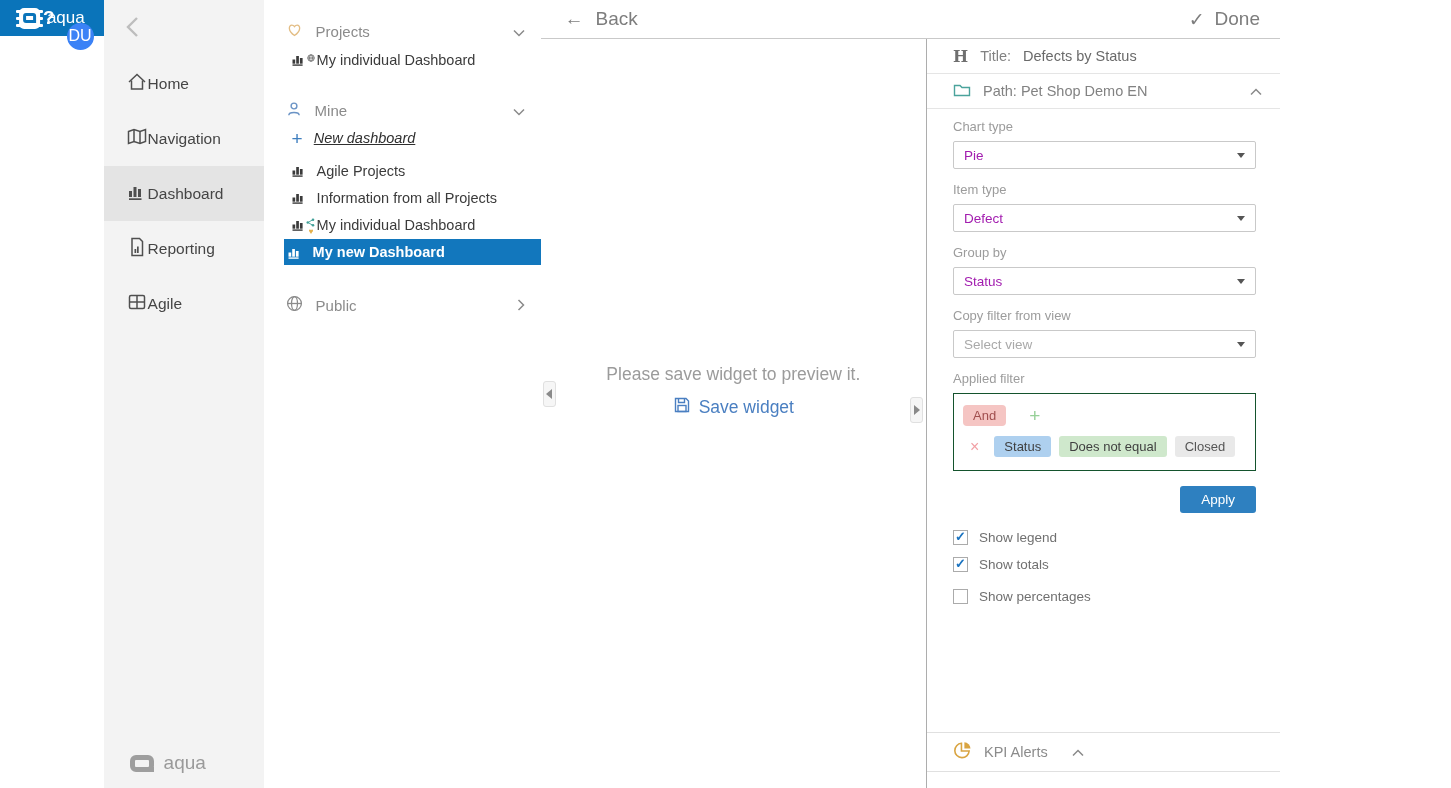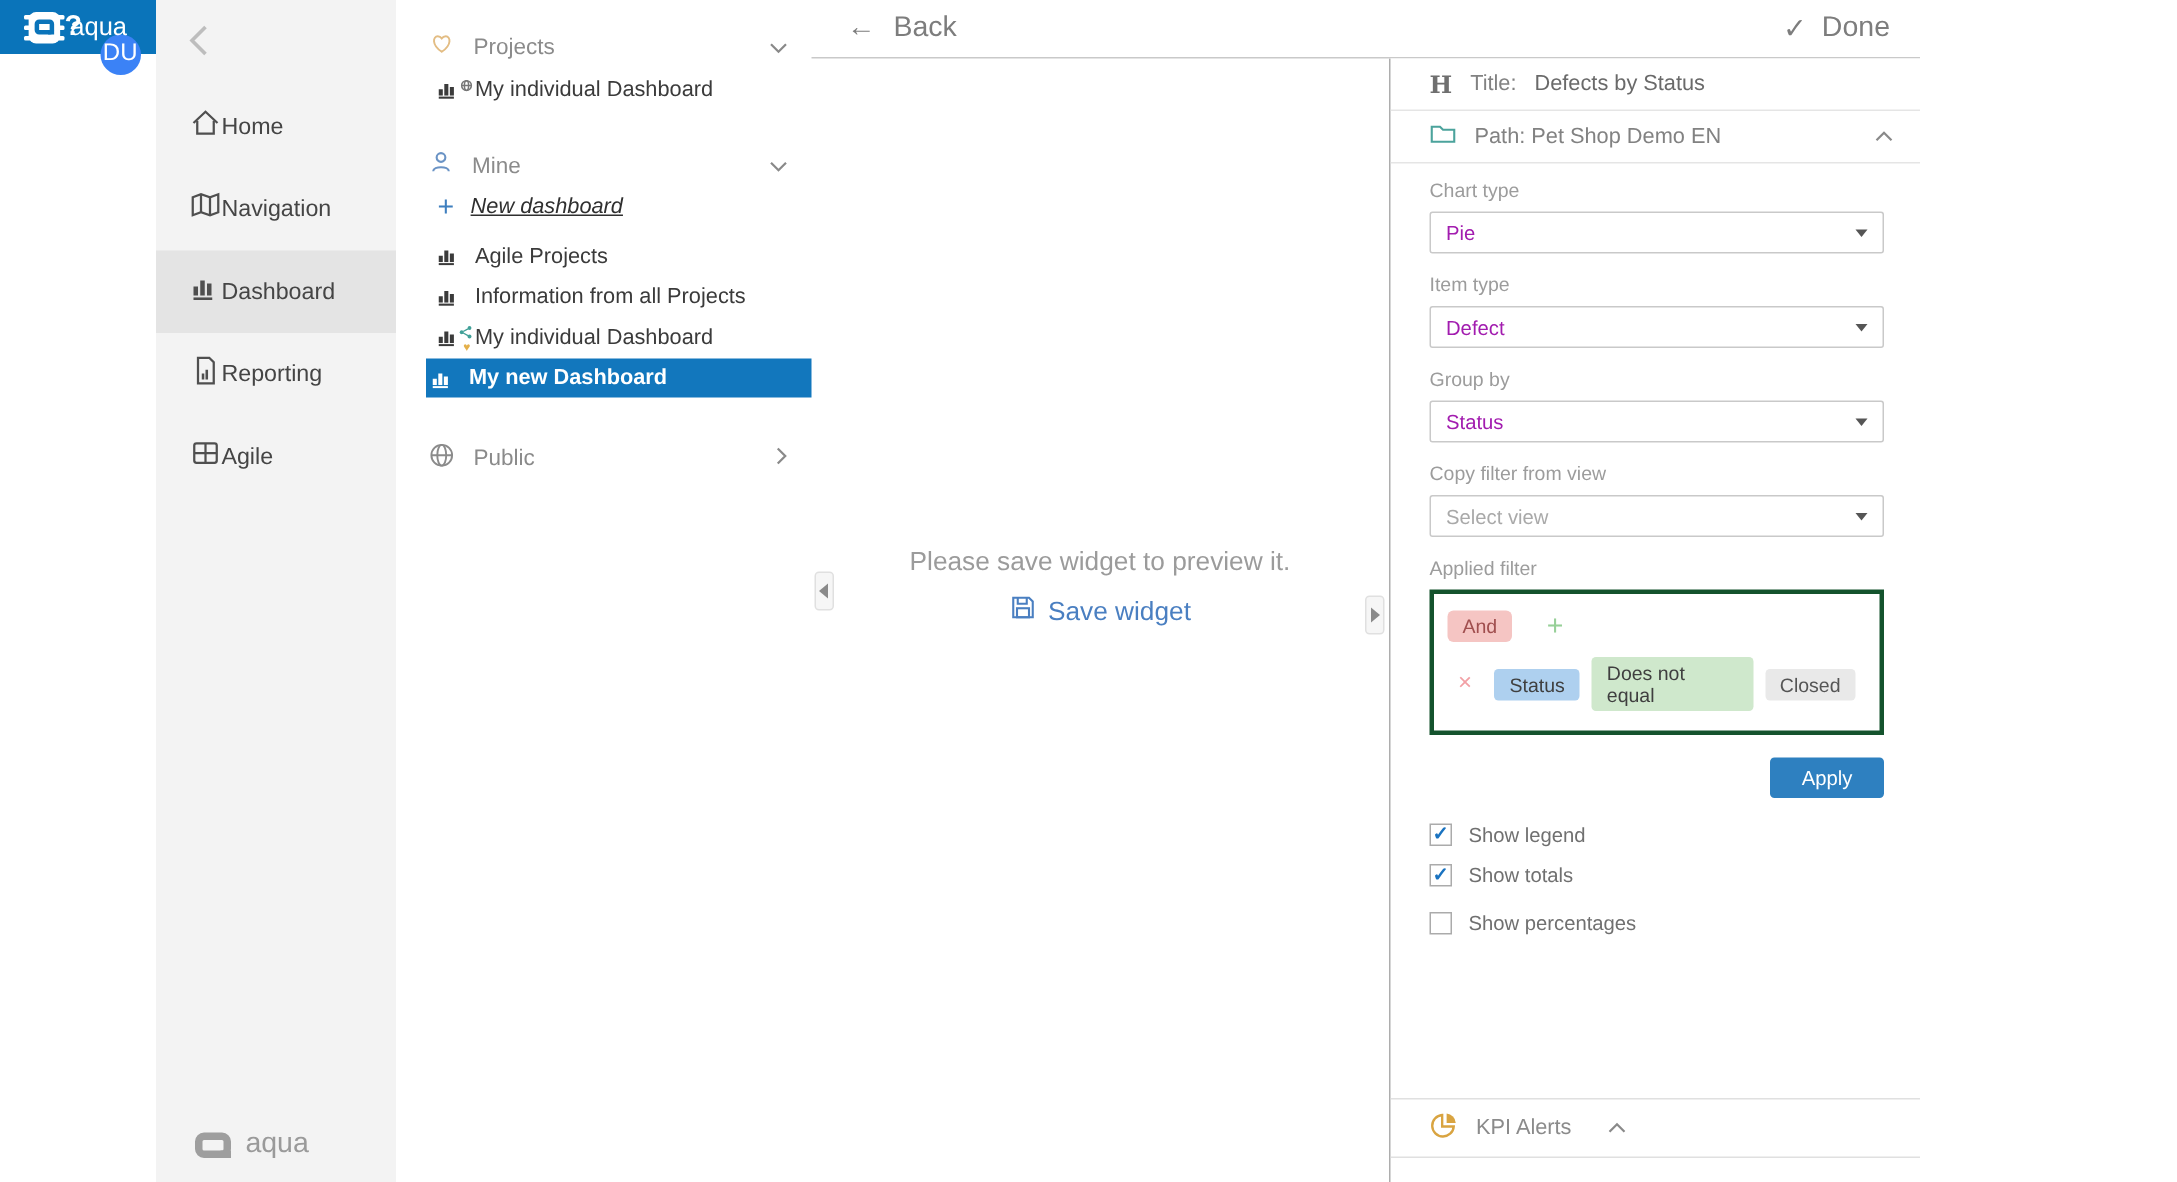--- a/index.html
+++ b/index.html
@@ -66,21 +66,21 @@
   .panel-row .spacer { flex:1; }
   .panel-row.no-border { border-bottom:none; }
   .h-glyph { font-family:"DejaVu Serif", serif; font-size:16px; color:#6f6f6f; font-weight:600; }
   .title-value { color:#6a6a6a; }
   .fields { padding:0 24px 0 26px; }
   .field-label { color:#9c9c9c; font-size:13px; margin:13px 0 7px; }
   .field-label.first { margin-top:10px; }
   .select { height:28px; border:1px solid #c9c9c9; border-radius:2px; display:flex; align-items:center; justify-content:space-between; padding:0 10px; font-size:13.5px; color:#a21caf; cursor:pointer; background:#fff; }
   .select.placeholder { color:#a9a9a9; }
   .caret { width:0; height:0; border-left:4px solid transparent; border-right:4px solid transparent; border-top:5px solid #555; }
-  .filter-box { border:3px solid #14532d; margin-top:2px; padding:11px 8px 13px 9px; }
+  .filter-box { border:1px solid #14532d; margin-top:2px; padding:11px 8px 13px 9px; }
   .fb-row { display:flex; align-items:center; }
   .fb-row + .fb-row { margin-top:10px; }
   .chip { padding:3px 10px; border-radius:3px; font-size:13px; color:#3f3f3f; margin-right:8px; cursor:pointer; }
   .chip-and { background:#f5c5c3; color:#a04e4e; border-radius:4px; }
   .plus-green { color:#97d098; font-size:19px; margin-left:15px; line-height:1; cursor:pointer; }
   .x-red { color:#f2a0a5; font-size:16px; margin:0 15px 0 7px; cursor:pointer; }
   .chip-field { background:#aed0ef; }
   .chip-op { background:#cfe8cc; }
   .chip-val { background:#e9e9e9; color:#555; }
   .apply-row { display:flex; justify-content:flex-end; margin-top:15px; }

